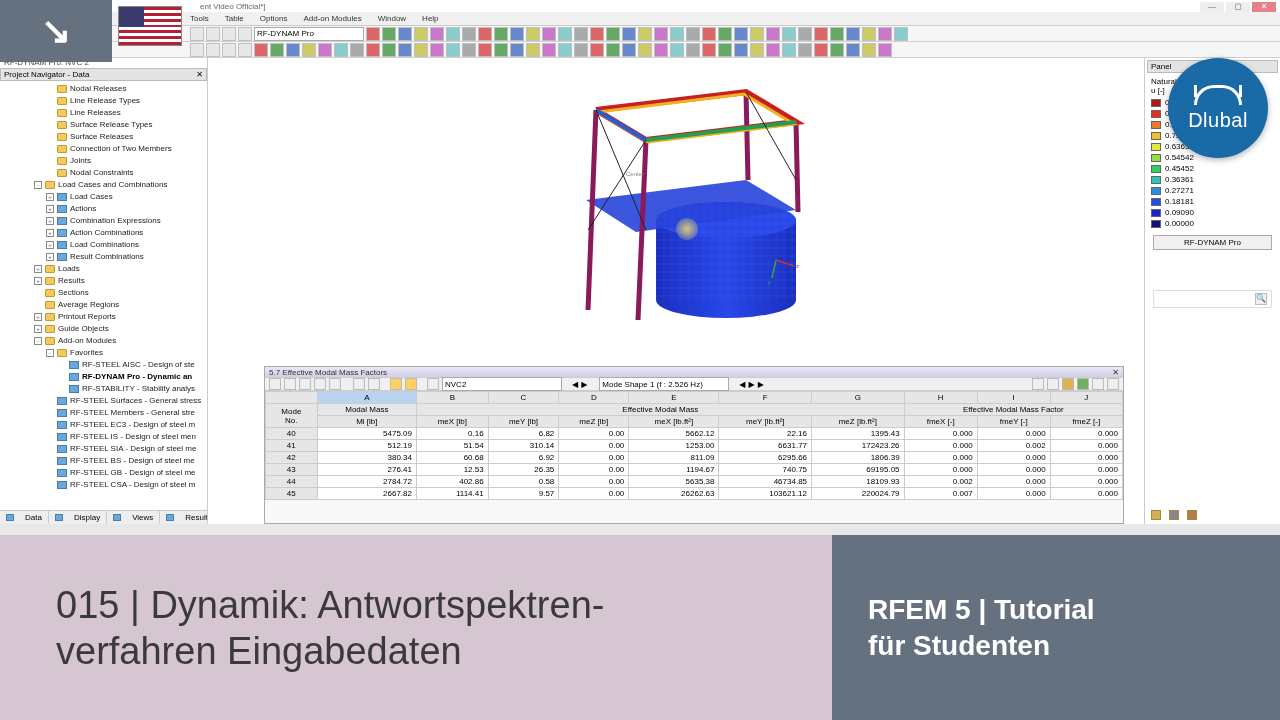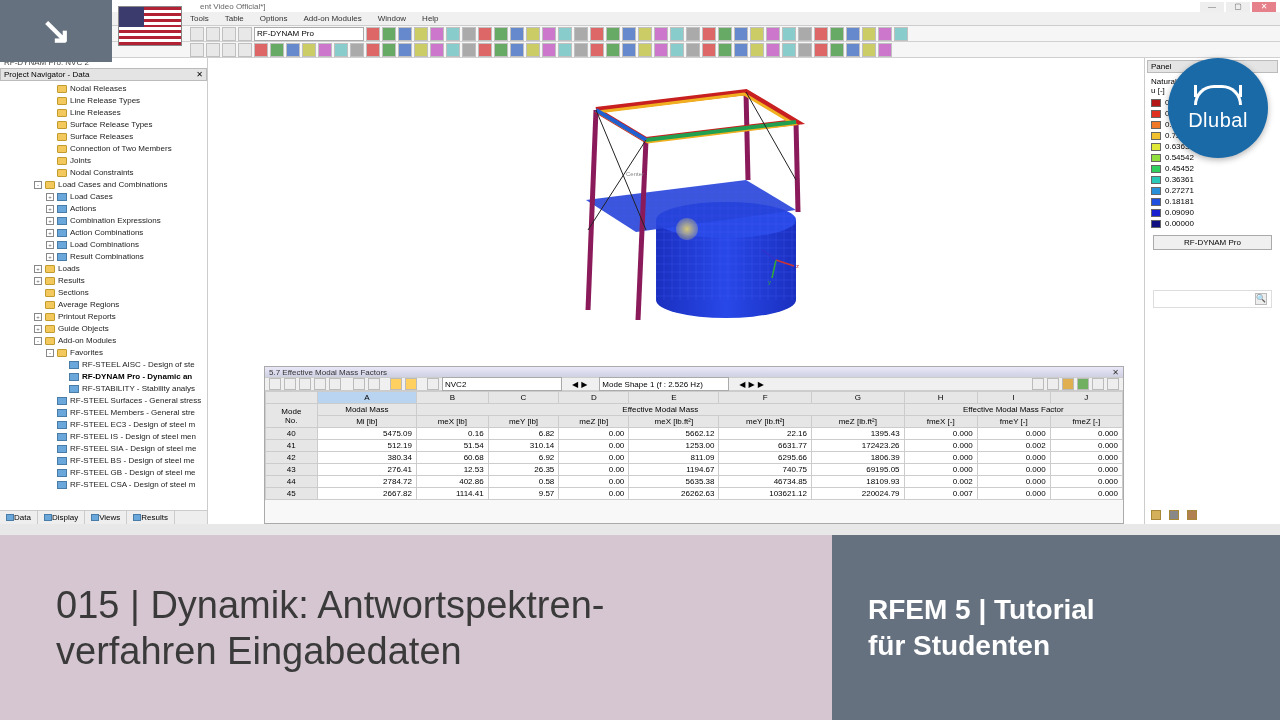--- a/index.html
+++ b/index.html
@@ -20,21 +20,21 @@
   .nav-panel { width: 208px; background:#fff; border-right:1px solid #ccc; overflow:hidden; position:relative;}
   .nav-title { position:absolute; top:0; left:4px; font-size:8px; color:#444;}
   .nav-header { background:#e4e4e4; border:1px solid #bbb; font-size:8px; padding:1px 3px; margin-top:10px;}
   .tree { font-size:8px; line-height:12px; padding:2px 0 0 6px; color:#222; overflow-y:auto; height:428px;}
   .tree-item { display:flex; align-items:center; gap:3px; padding-left: var(--ind,0px); white-space:nowrap; overflow:hidden; text-overflow:ellipsis;}
   .tree-item.bold { font-weight:bold; color:#000; }
   .exp { width:8px; height:8px; background:#fff; border:1px solid #888; font-size:6px; line-height:6px; text-align:center; color:#666; display:inline-flex; align-items:center; justify-content:center;}
   .folder { width:10px; height:8px; background:#f3c95e; border:1px solid #c29b2e; border-radius:1px;}
   .icon-sq { width:10px; height:8px; background:#6aa8dc; border:1px solid #4a7ca8;}
   .nav-tabs { position:absolute; bottom:0; left:0; right:0; height:14px; background:#eee; border-top:1px solid #ccc; display:flex; font-size:8px;}
-  .nav-tab { padding:0 6px; border-right:1px solid #ccc; display:flex; align-items:center; gap:0;}
+  .nav-tab { padding:0 6px; border-right:1px solid #ccc; display:flex; align-items:center; gap:11px;}
   
   
   .viewport { flex:1; background:#fff; position:relative;}
   .model-area { position:absolute; top:0; left:0; right:0; height:304px; display:flex; align-items:center; justify-content:center;}
   svg.model { width:360px; height:260px;}
   
   
   .table-panel { position:absolute; left:56px; top:308px; right:20px; bottom:0; background:#f8f8f8; border:1px solid #aaa;}
   .table-title { height:10px; background:linear-gradient(#e8e8f8,#d0d0e4); font-size:8px; padding-left:4px; color:#333; display:flex; align-items:center; justify-content:space-between;}
   .table-toolbar { height:14px; background:#f0f0f0; border-top:1px solid #ccc; border-bottom:1px solid #ccc; display:flex; align-items:center; gap:3px; padding:0 4px; font-size:8px;}

